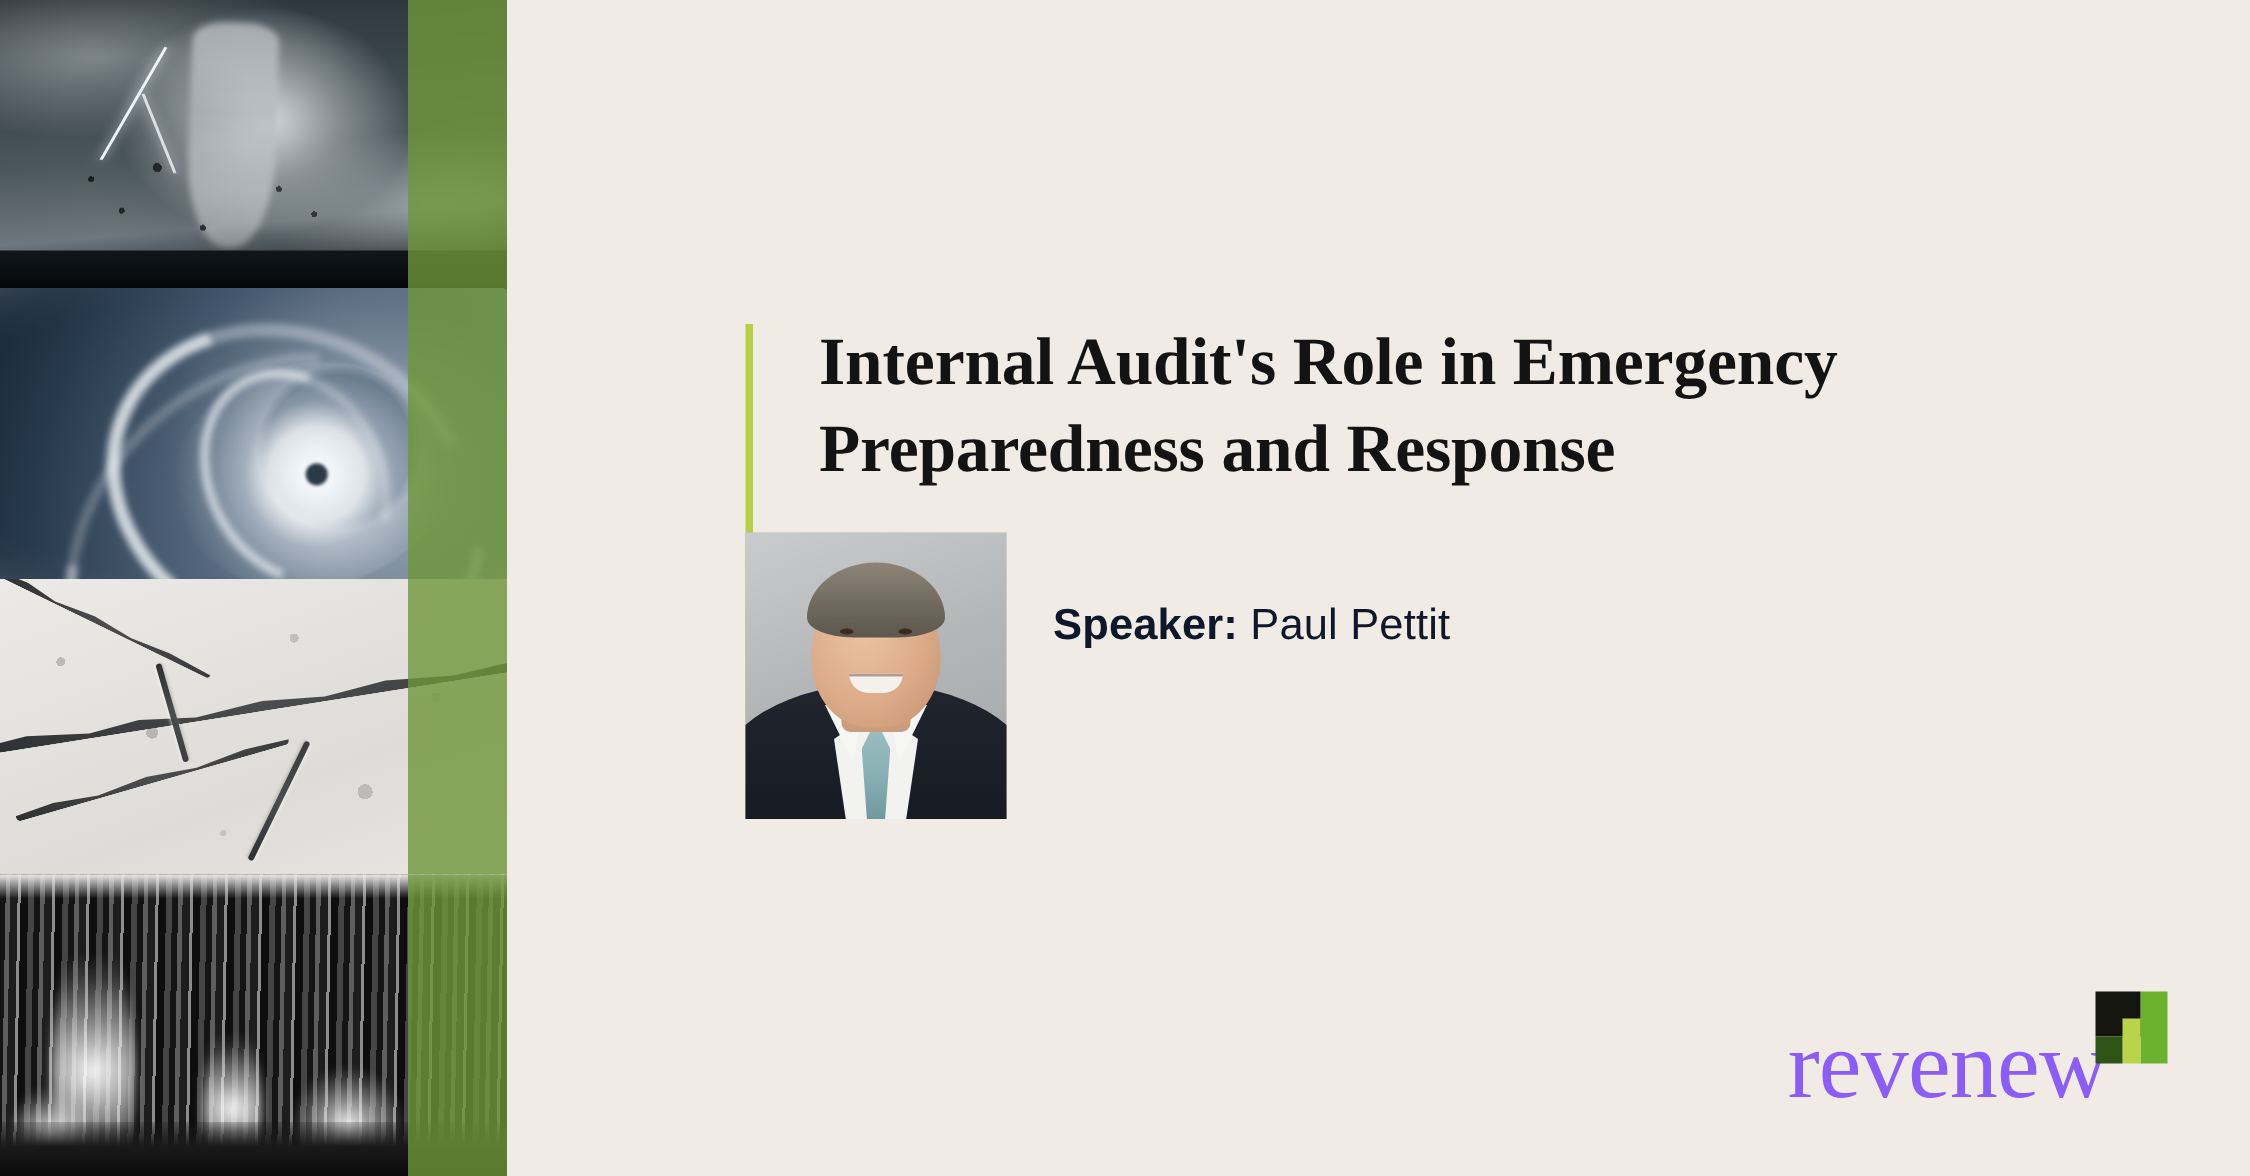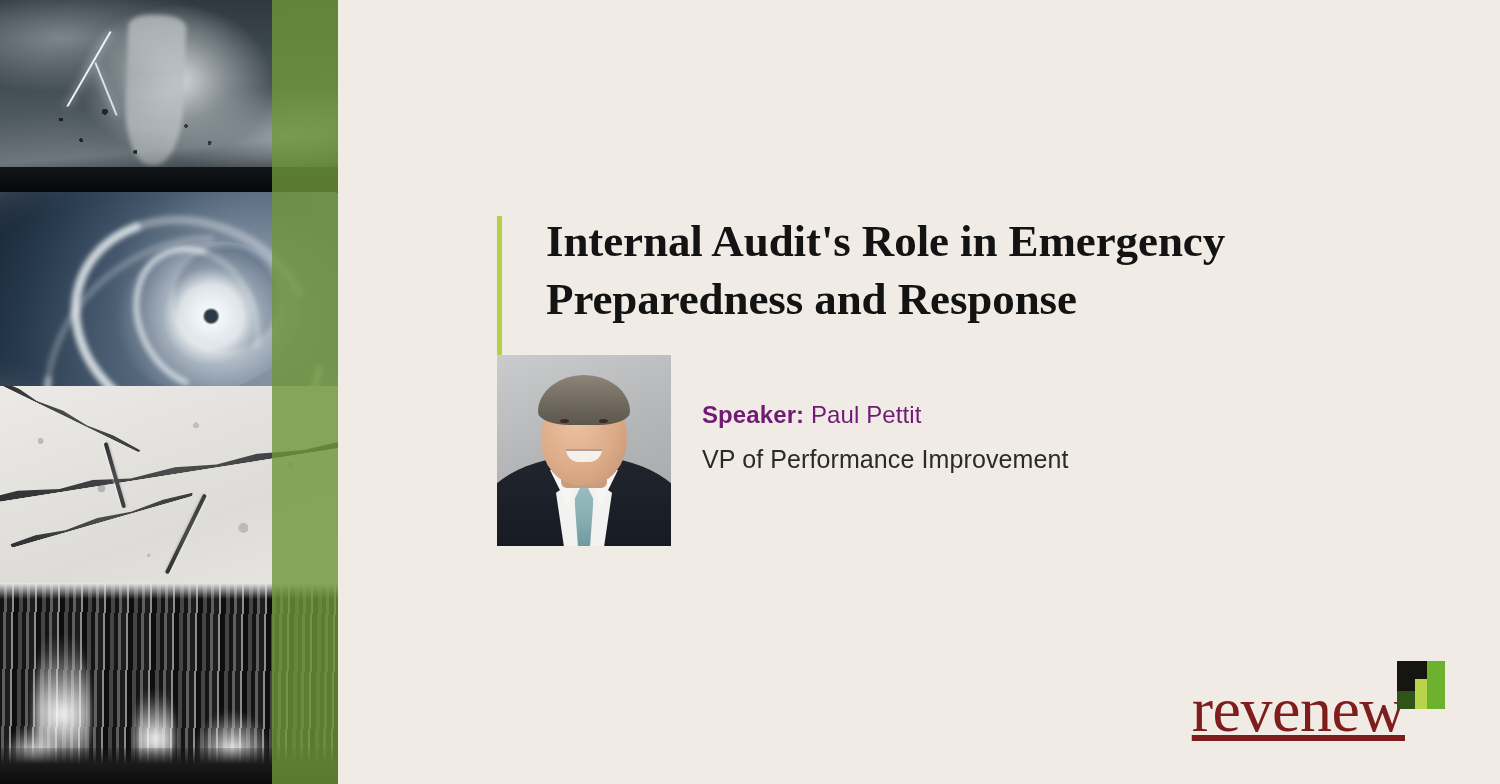--- a/index.html
+++ b/index.html
@@ -332,22 +332,22 @@
     border-radius: 0 0 18px 18px;
     box-shadow: inset 0 2px 0 rgba(120,70,60,.5);
   }
 
   .speaker-text {
     margin-left: 31px;
     padding-top: 46px;
   }
   .speaker-line {
     font-family: "Liberation Sans", sans-serif;
-    font-size: 24px;
-    color: #701a75;
+    font-size: 29px;
+    color: #0f172a;
     letter-spacing: 0.1px;
     white-space: nowrap;
   }
   .speaker-label { font-weight: 700; }
   .speaker-name  { font-weight: 400; }
   .speaker-role {
     margin-top: 16px;
     font-family: "Liberation Sans", sans-serif;
     font-size: 25px;
     font-weight: 400;
@@ -361,24 +361,23 @@
     position: absolute;
     right: 55px;
     bottom: 48px;
     display: flex;
     align-items: flex-end;
   }
   .logo-word {
     font-family: "Liberation Serif", "DejaVu Serif", serif;
     font-size: 64px;
     font-weight: 400;
-    color: #7f1d1d;
+    color: #8b5cf6;
     letter-spacing: -0.5px;
     line-height: .82;
-    text-decoration: underline;
   }
   .logo-mark {
     position: relative;
     width: 48px;
     height: 48px;
     margin-left: -8px;
     margin-bottom: 27px;
     flex: none;
   }
   .mark-q { position: absolute; }
@@ -462,21 +461,20 @@
     <div class="hs-eye l"></div>
     <div class="hs-eye r"></div>
     <div class="hs-smile"></div>
   </div>
 
   <div class="speaker-text">
     <div class="speaker-line">
       <span class="speaker-label">Speaker:</span>
       <span class="speaker-name">Paul Pettit</span>
     </div>
-    <div class="speaker-role">VP of Performance Improvement</div>
   </div>
 
 </div>
 
 <div class="logo">
   <div class="logo-word">revenew</div>
   <div class="logo-mark">
     <span class="mark-q mark-green-mid"></span>
     <span class="mark-q mark-black"></span>
     <span class="mark-q mark-lime"></span>

